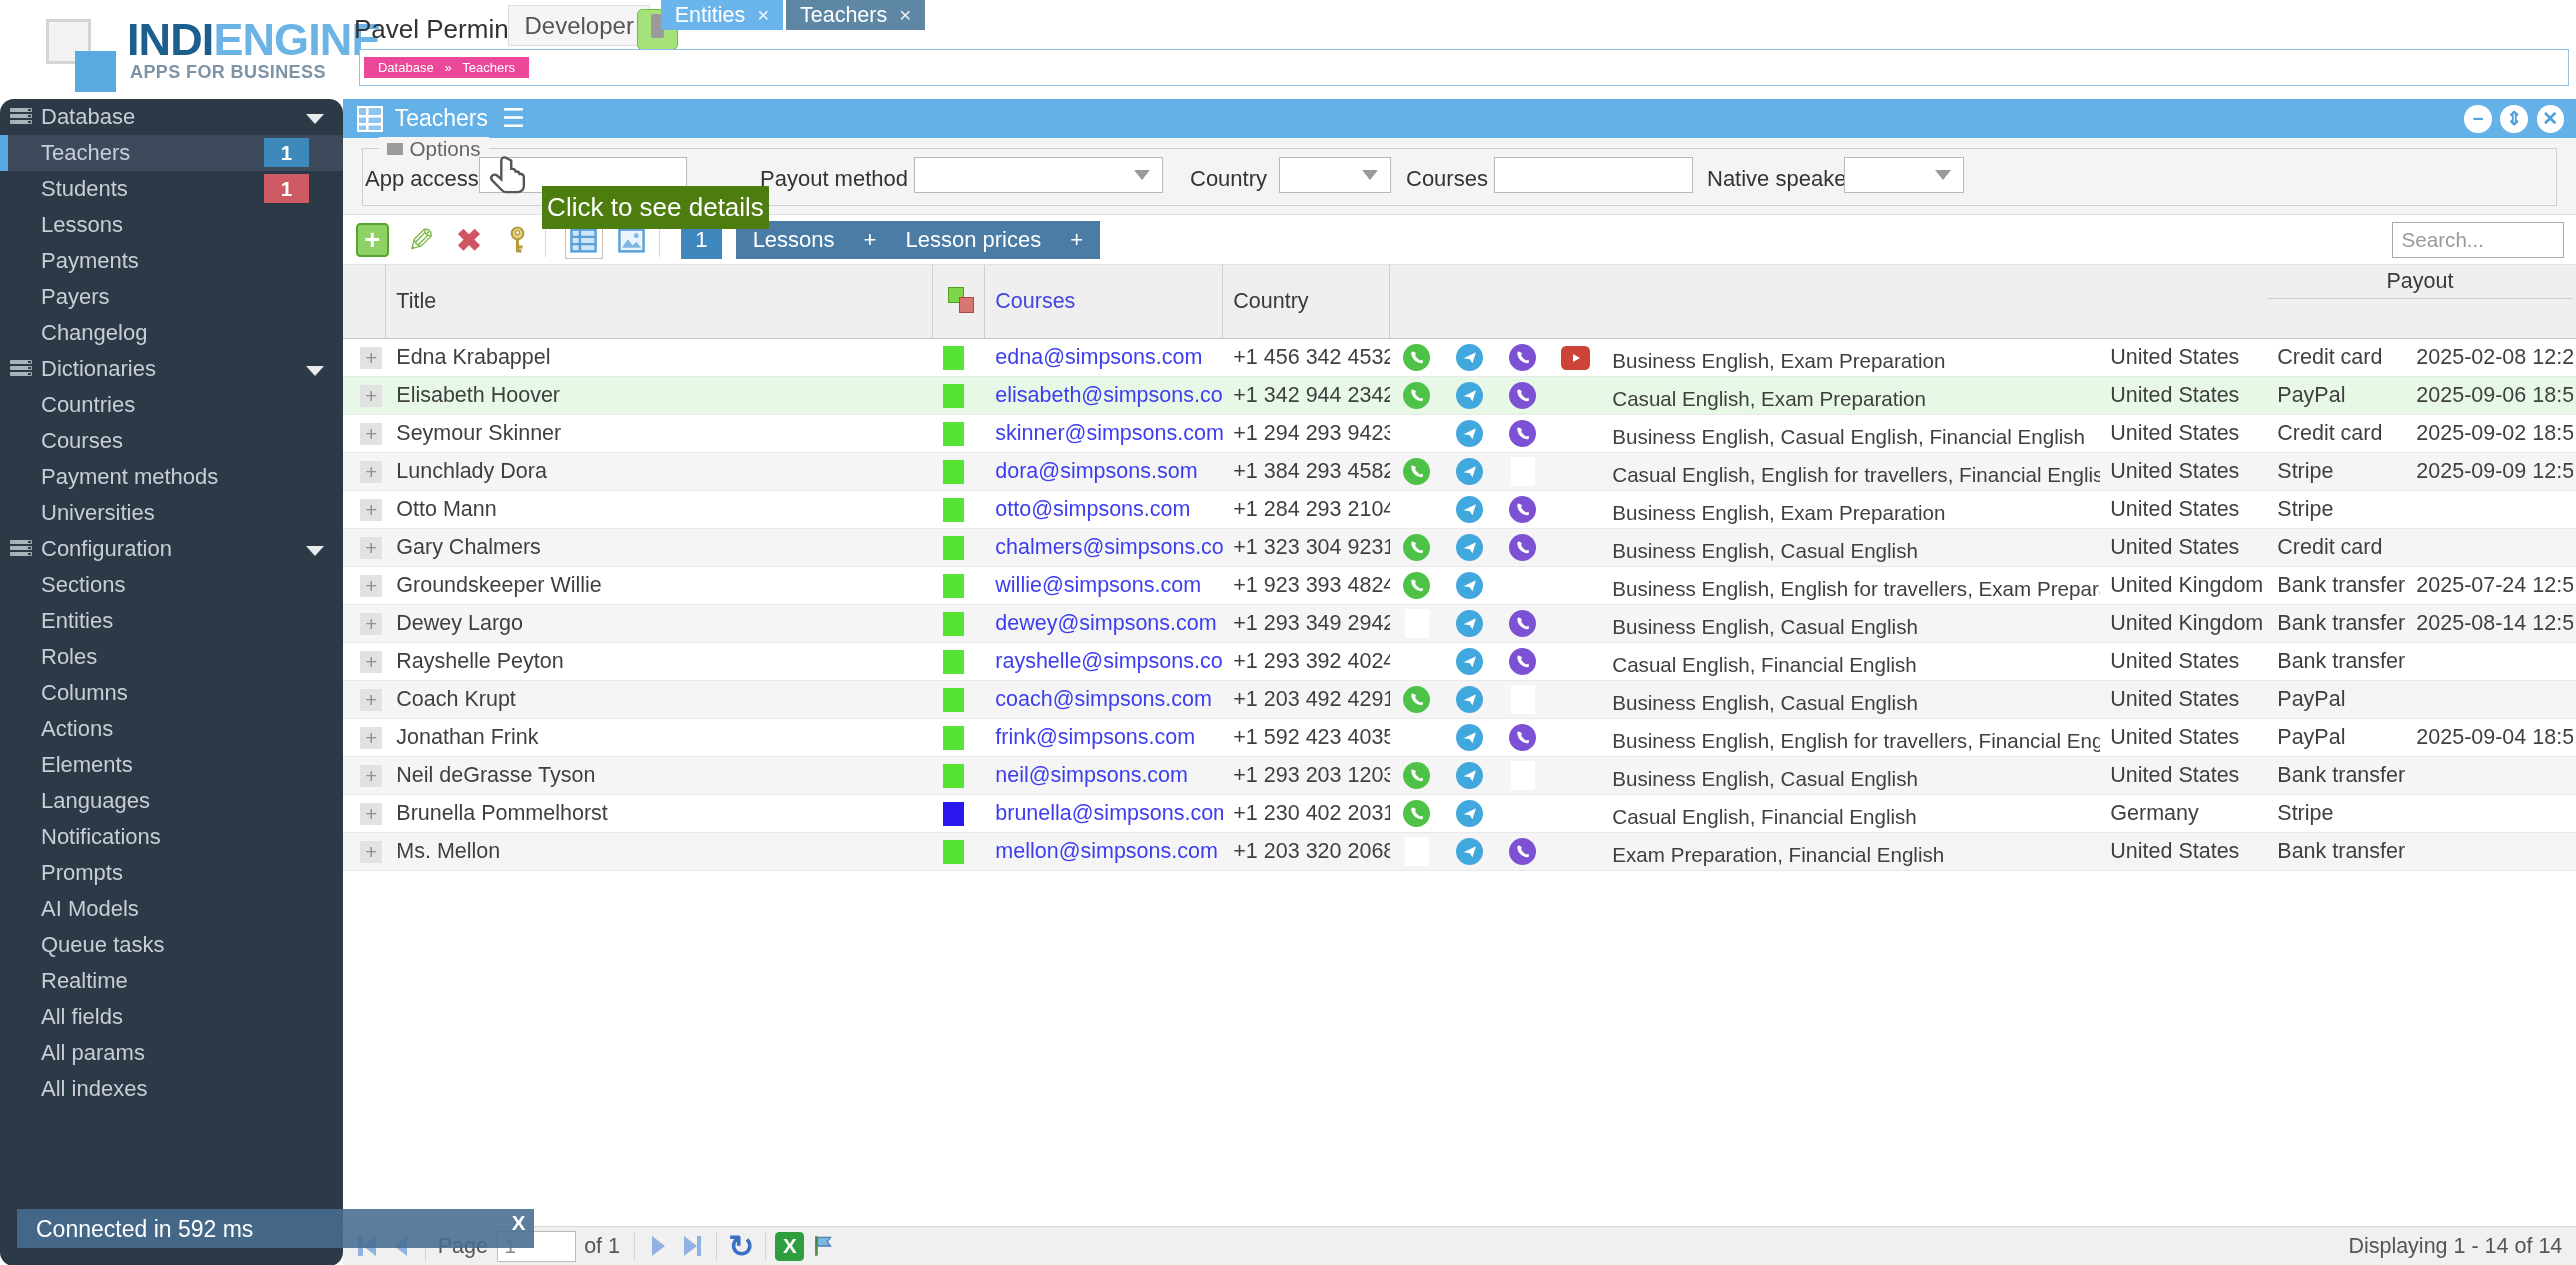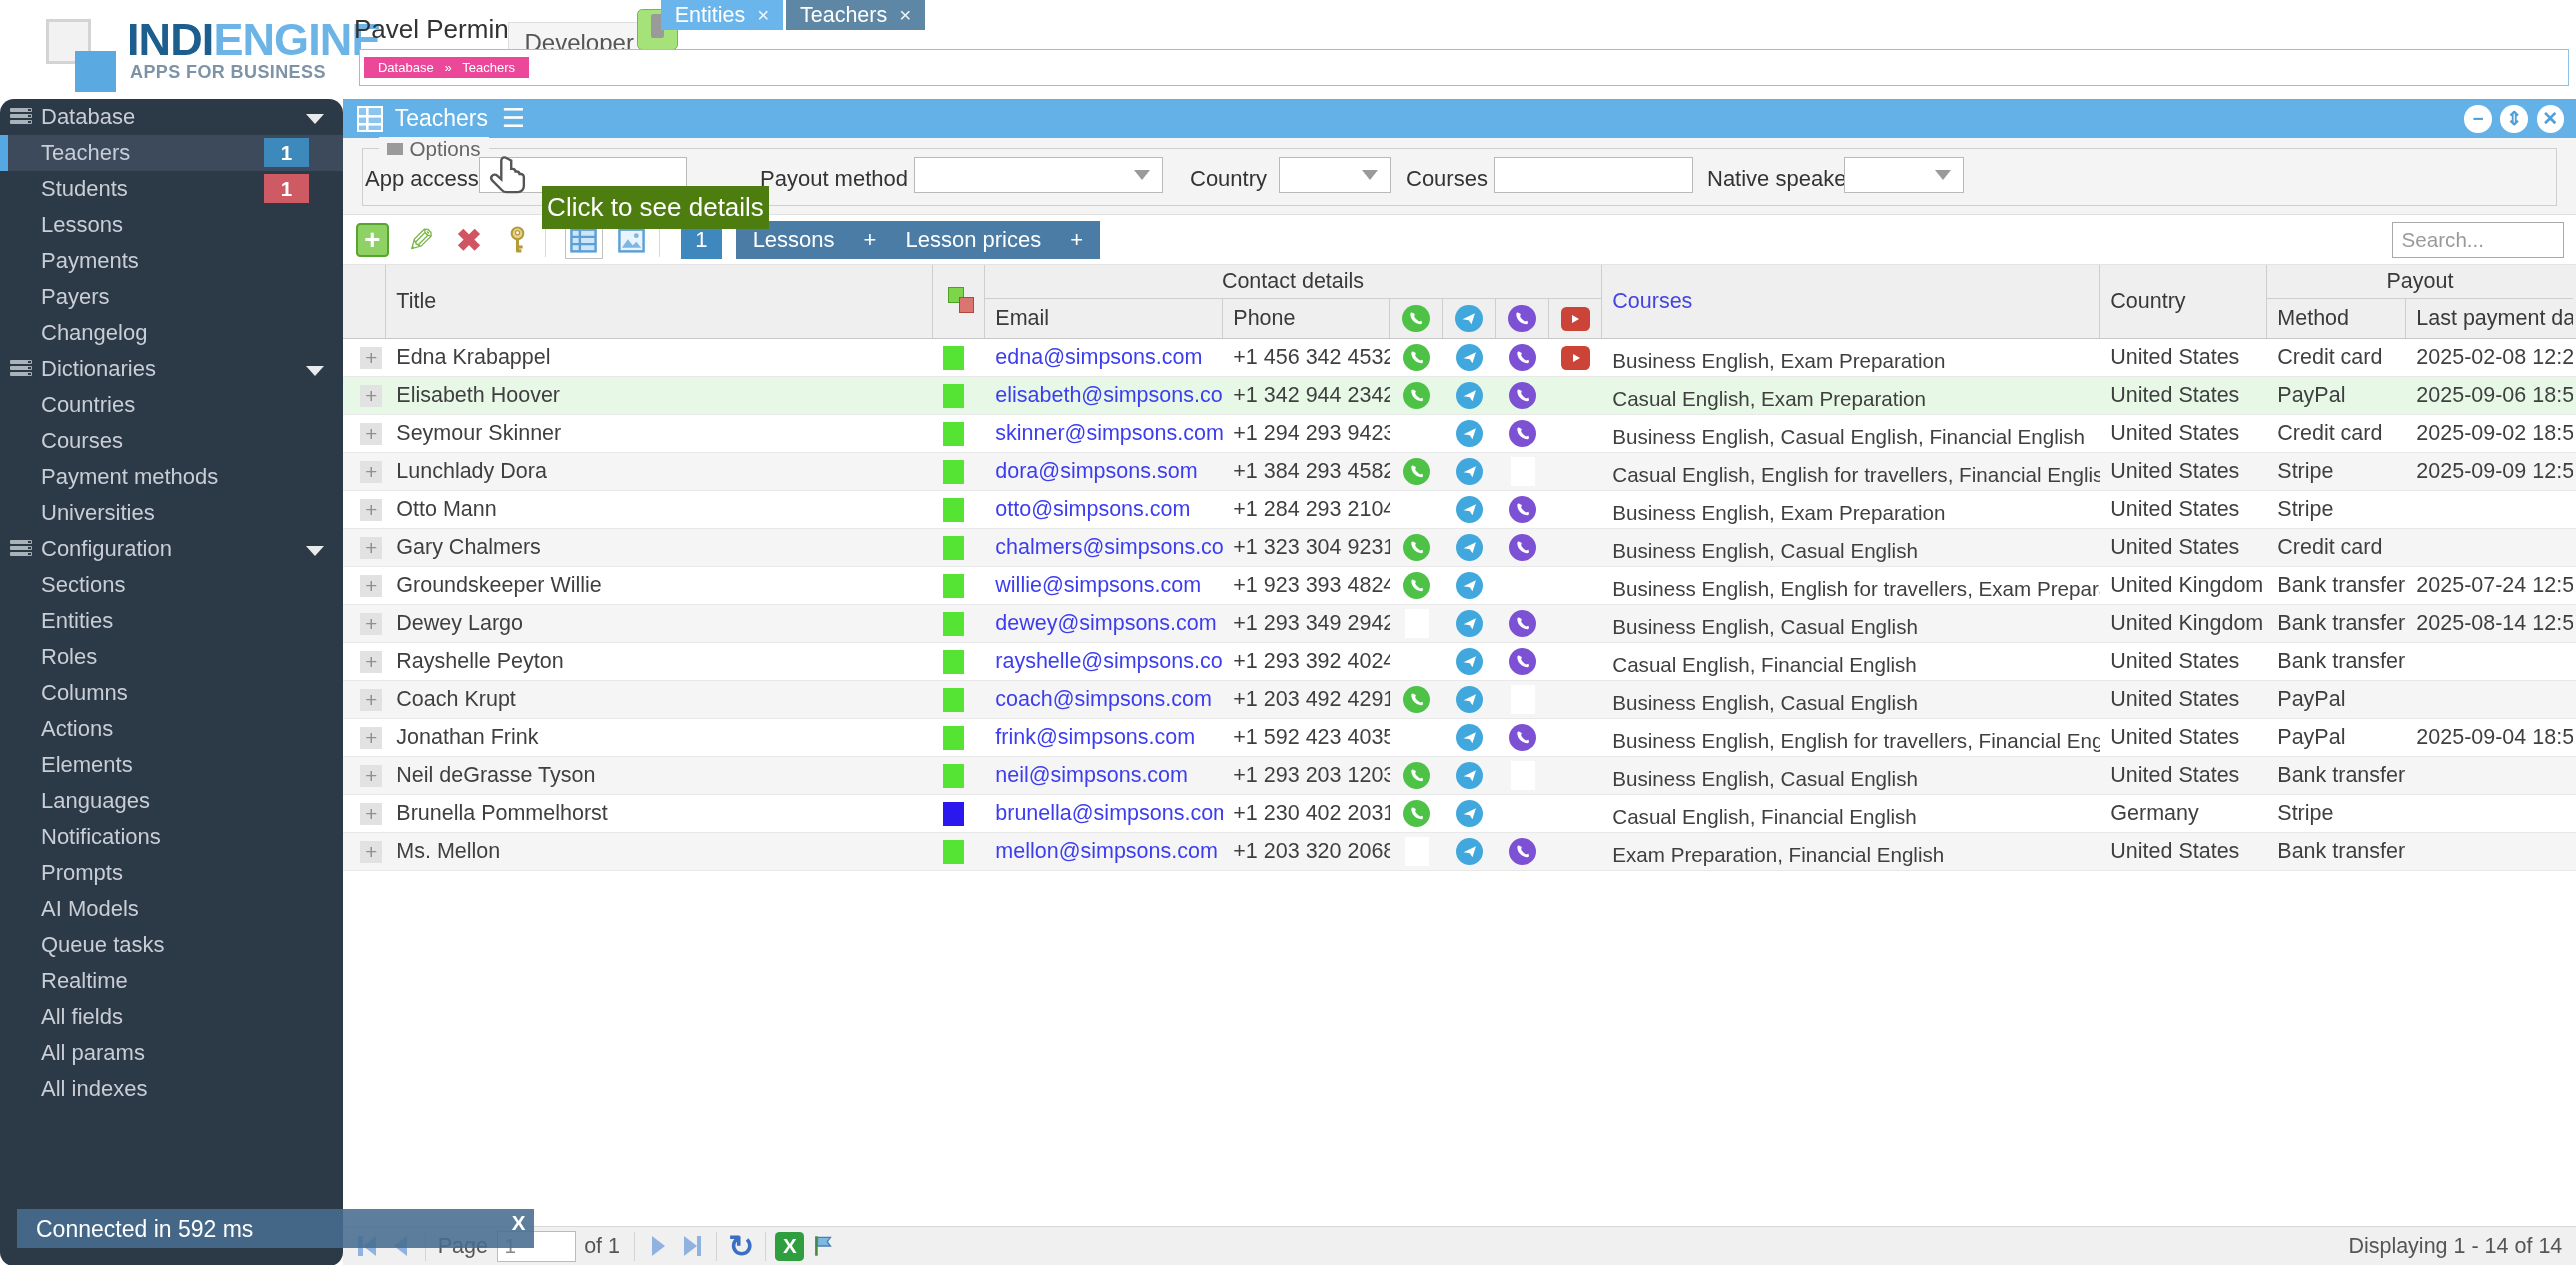--- a/index.html
+++ b/index.html
@@ -8,21 +8,21 @@
 
   
   .top-header { position:absolute; left:0; top:0; width:2576px; height:99px; background:#fff; }
   .logo { position:absolute; left:22px; top:12px; width:481px; height:79px; }
   .logo-sq-gray { position:absolute; left:24px; top:6.9px; width:45px; height:45px; background:#f2f2f2; border:3.4px solid #d4d4d4; }
   .logo-sq-blue { position:absolute; left:53px; top:39px; width:41px; height:41px; background:#5aa9e1; }
   .logo-text { position:absolute; left:105px; top:1.7px; white-space:nowrap; font-weight:bold; font-size:45px; letter-spacing:-0.9px; }
   .logo-text .a { color:#1c5e8e; } .logo-text .b { color:#6cb4e6; }
   .logo-sub { position:absolute; left:108px; top:50px; font-weight:bold; font-size:18px; color:#7e94a6; letter-spacing:0.4px; }
   .user-name { position:absolute; left:354px; top:13.7px; font-size:26px; color:#333; }
-  .role-chip { position:absolute; left:508px; top:22px; height:41px; padding:0 15.5px; background:#f5f5f5; border:0.9px solid #ddd; font-size:24px; color:#555; display:flex; align-items:center; }
+  .role-chip { position:absolute; left:508px; top:5px; height:41px; padding:0 15.5px; background:#f5f5f5; border:0.9px solid #ddd; font-size:24px; color:#555; display:flex; align-items:center; }
   .role-icon { position:absolute; left:637px; top:8.6px; width:41px; height:41px; background:#a5e27a; border:1.7px solid #6cbf3e; border-radius:5.2px; display:flex; align-items:center; justify-content:center; }
   .role-icon .plug { width:13.7px; height:24px; background:#9a9a9a; border-radius:2.6px; margin-top:-6.9px; }
   .tabs { position:absolute; left:661px; top:0; display:flex; gap:3.4px; }
   .tab { height:30px; padding:0 13.7px; display:flex; align-items:center; gap:12px; color:#fff; font-size:21.5px; cursor:pointer; }
   .tab.light { background:#6ab5ec; } .tab.dark { background:#5e87a6; }
   .tab .x { font-size:20.6px; opacity:.9; }
   .breadcrumb-bar { position:absolute; left:359px; top:49px; width:2210px; height:37px; background:#fff; border:1.7px solid #90c2e8; display:flex; align-items:center; padding:0 4.3px; }
   .crumb-chip { background:#ec4899; color:#fff; font-size:13px; padding:3.4px 13.7px; white-space:pre; }
 
   
@@ -349,21 +349,20 @@
 
     <div class="grid grid-header">
       <div class="gh span2"></div>
       <div class="gh span2">Title</div>
       <div class="gh span2">
         <div class="appaccess-hicon">
             <div class="g"></div>
             <div class="r"></div>
           </div>
       </div>
-      <div class="gh groupcell center" style="grid-column:4 / span 6;">Contact details</div>
       <div class="gh span2 sorted">Courses</div>
       <div class="gh span2">Country</div>
       <div class="gh groupcell center noborder" style="grid-column:12 / span 2;">Payout</div>
       <div class="gh" style="grid-column:4;">Email</div>
       <div class="gh">Phone</div>
       <div class="gh center">
           <span class="micon" style="background:#4dc247;">
             <svg width="15.5" height="15.5" viewBox="0 0 20 20">
               <path d="M5 2C3.8 2 3 2.9 3 4c0 7 6 13 13 13 1.1 0 2-.8 2-2l-.6-2.4-3 .8c-2.3-1-5.5-4.2-6.4-6.4l.8-3z" fill="#fff"></path>
             </svg>

